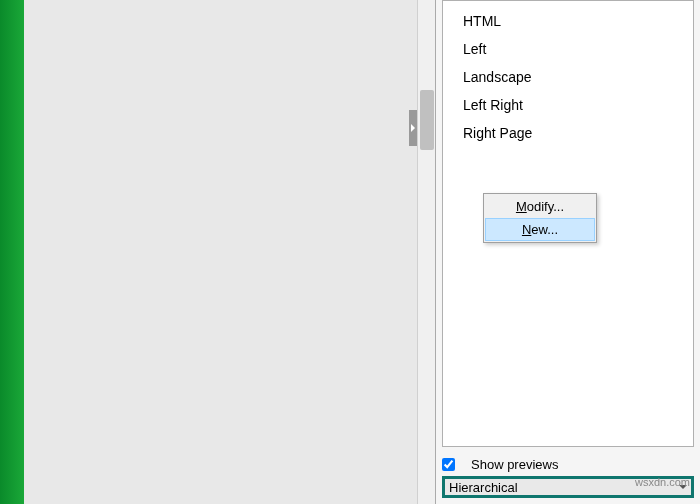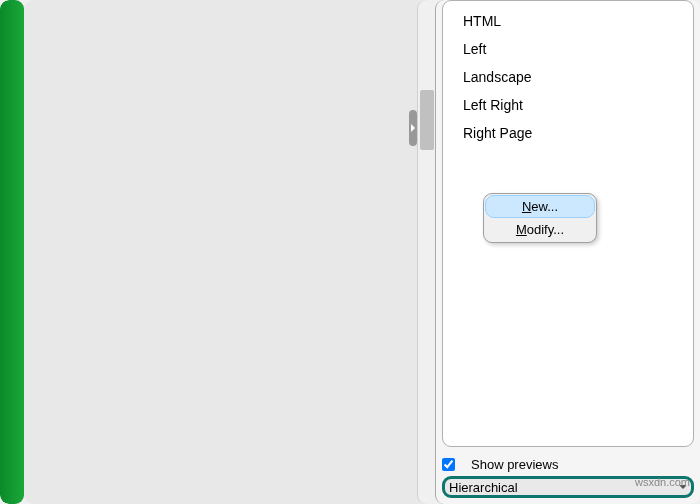--- a/index.html
+++ b/index.html
@@ -1,15 +1,15 @@
 <!DOCTYPE html>
 <html><head>
   <meta charset="utf-8">
   <style>
-    * { box-sizing: border-box; margin: 0; padding: 0; border-radius: 9px; }
+    * { box-sizing: border-box; margin: 0; padding: 0; }
     body {
       font-family: "Segoe UI", Tahoma, sans-serif;
       font-size: 13px;
       width: 700px;
       height: 504px;
       overflow: hidden;
       background: #f0f0f0;
       position: relative;
     }
     .container {
@@ -166,22 +166,22 @@
 
   <div class="panel">
     <div class="style-list">
       <div class="style-item">HTML</div>
       <div class="style-item">Left</div>
       <div class="style-item">Landscape</div>
       <div class="style-item">Left Right</div>
       <div class="style-item">Right Page</div>
 
       <div class="context-menu">
+        <div class="menu-item"><u>M</u><span>odify...</span></div>
         <div class="menu-item highlighted"><u>N</u><span>ew...</span></div>
-        <div class="menu-item"><u>M</u><span>odify...</span></div>
       </div>
     </div>
 
     <div class="panel-footer">
       <label class="preview-row">
         <input type="checkbox" checked="" style="">
         <span>Show previews</span>
       </label>
       <div class="dropdown">
         <span>Hierarchical</span>

